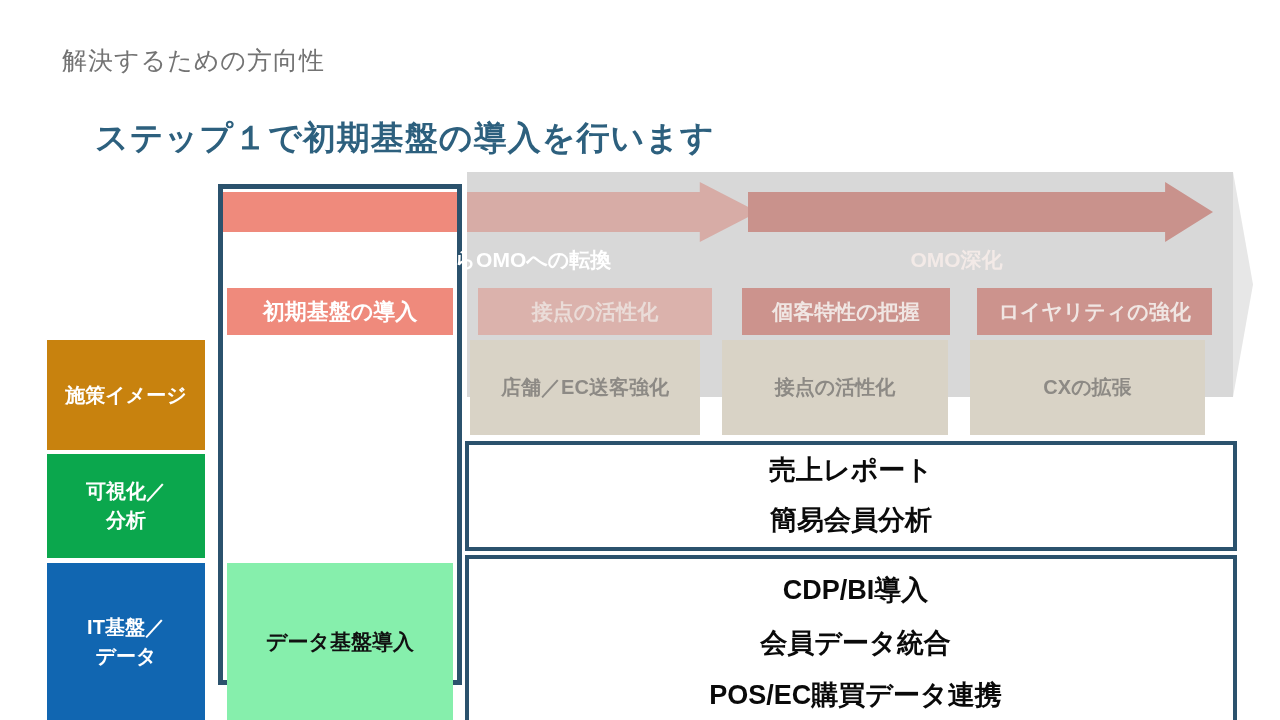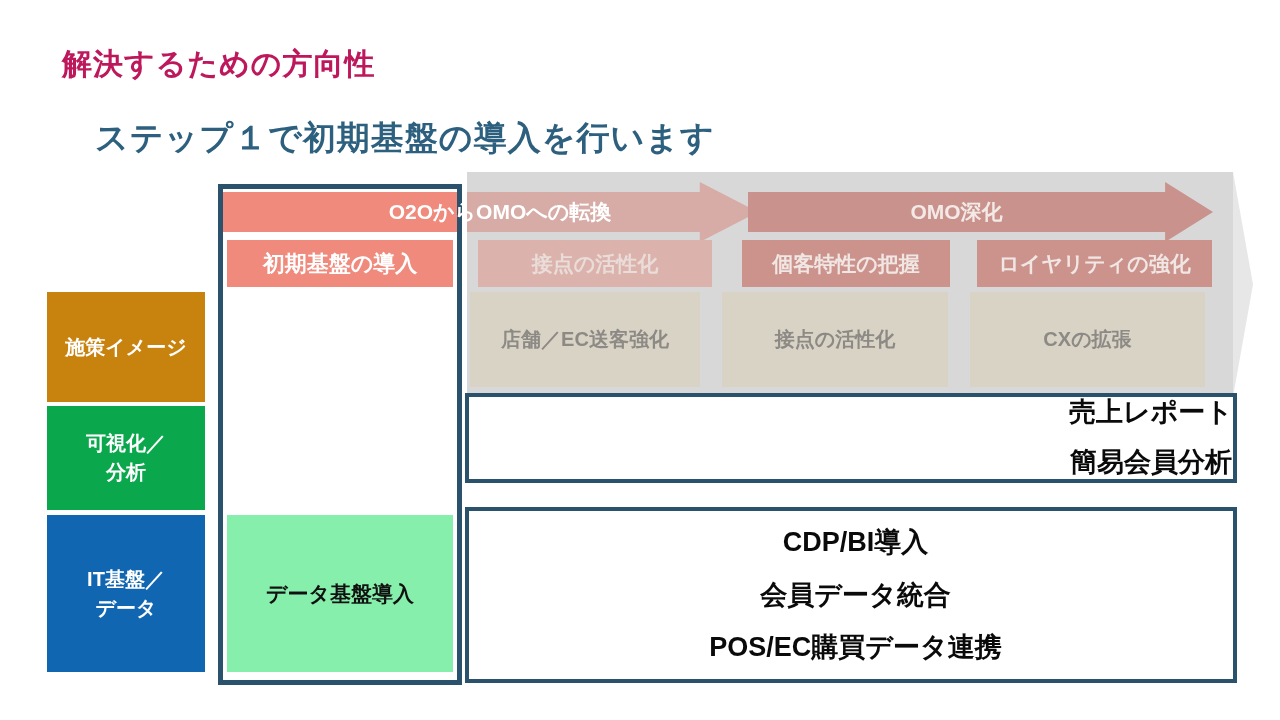--- a/index.html
+++ b/index.html
@@ -1,21 +1,21 @@
 <!DOCTYPE html>
 <html><head>
 <meta charset="utf-8">
 <style>
   html,body{margin:0;padding:0;background:#ffffff;}
   body{font-family:"Liberation Sans","DejaVu Sans",sans-serif;}
   .slide{position:relative;width:1280px;height:720px;background:#ffffff;overflow:hidden;}
   .abs{position:absolute;box-sizing:border-box;}
-  .center{display:flex;align-items:center;justify-content:center;text-align:center;}
+  .center{display:flex;align-items:center;justify-content:center;text-align:center;margin-top:48px;}
 
-  .title{left:62px;top:44px;font-size:30px;font-weight:bold;color:#be185d;letter-spacing:1px;}
+  .title{left:62px;top:44px;font-size:25px;font-weight:normal;color:#737373;letter-spacing:1px;}
   .subtitle{left:95px;top:116px;font-size:33px;font-weight:bold;color:#2D607E;letter-spacing:1px;}
 
   .panel{left:467px;top:172px;width:766px;height:225px;background:#D8D8D8;z-index:1;}
   .panel-tip{left:1233px;top:172px;width:20px;height:225px;background:#E7E7E7;
     clip-path:polygon(0 0,100% 50%,0 100%);z-index:1;}
 
   .arrow1{left:467px;top:182px;width:291px;height:60px;background:#D7ACA6;z-index:2;
     clip-path:polygon(0 16.7%,80% 16.7%,80% 0,100% 50%,80% 100%,80% 83.3%,0 83.3%);}
   .arrow2{left:748px;top:182px;width:465px;height:60px;background:#C9928C;z-index:2;
     clip-path:polygon(0 16.7%,89.7% 16.7%,89.7% 0,100% 50%,89.7% 100%,89.7% 83.3%,0 83.3%);}
@@ -46,21 +46,21 @@
     color:#111111;font-size:21px;font-weight:bold;}
 
   .rowh{left:47px;width:158px;z-index:2;color:#ffffff;font-size:20px;font-weight:bold;line-height:1.45;}
   .rowh1{top:292px;height:110px;background:#C8820E;}
   .rowh2{top:406px;height:104px;background:#0BA74D;}
   .rowh3{top:515px;height:157px;background:#1166B1;}
   .rowh span{display:block;}
 
   .callout{left:465px;width:772px;background:#ffffff;border:4px solid #2B526D;z-index:4;
     color:#0A0A0A;font-weight:bold;font-size:27px;flex-direction:column;}
-  .callout1{top:393px;height:90px;line-height:1.85;align-items:flex-end;}
+  .callout1{top:393px;height:110px;line-height:1.85;}
   .callout2{top:507px;height:176px;line-height:1.95;padding-left:9px;}
   .callout span{display:block;}
 </style>
 </head>
 <body>
 
 <div class="slide">
 
   <div class="abs title">解決するための方向性</div>
   <div class="abs subtitle">ステップ１で初期基盤の導入を行います</div>

